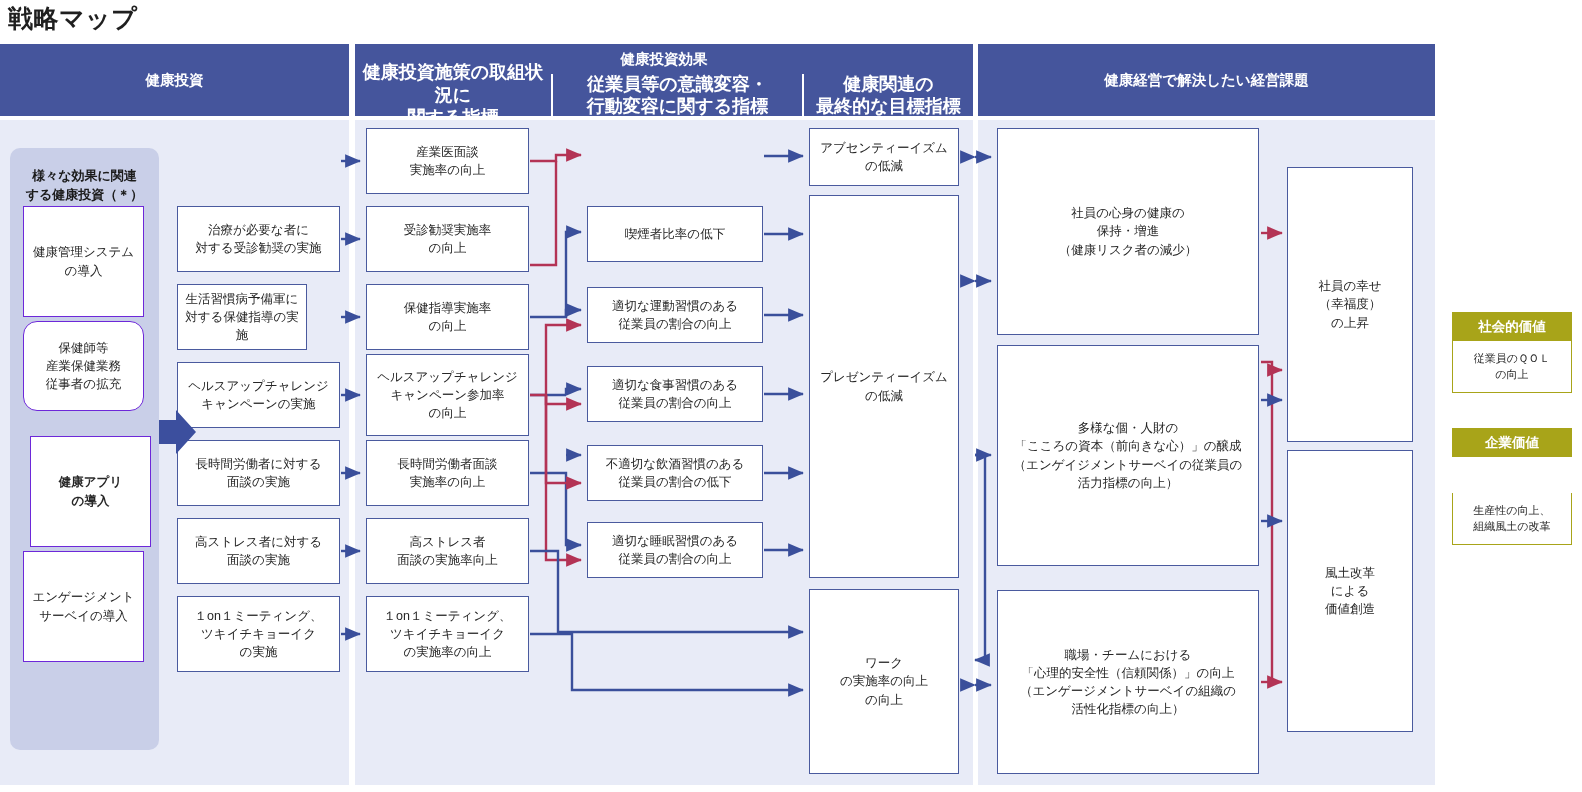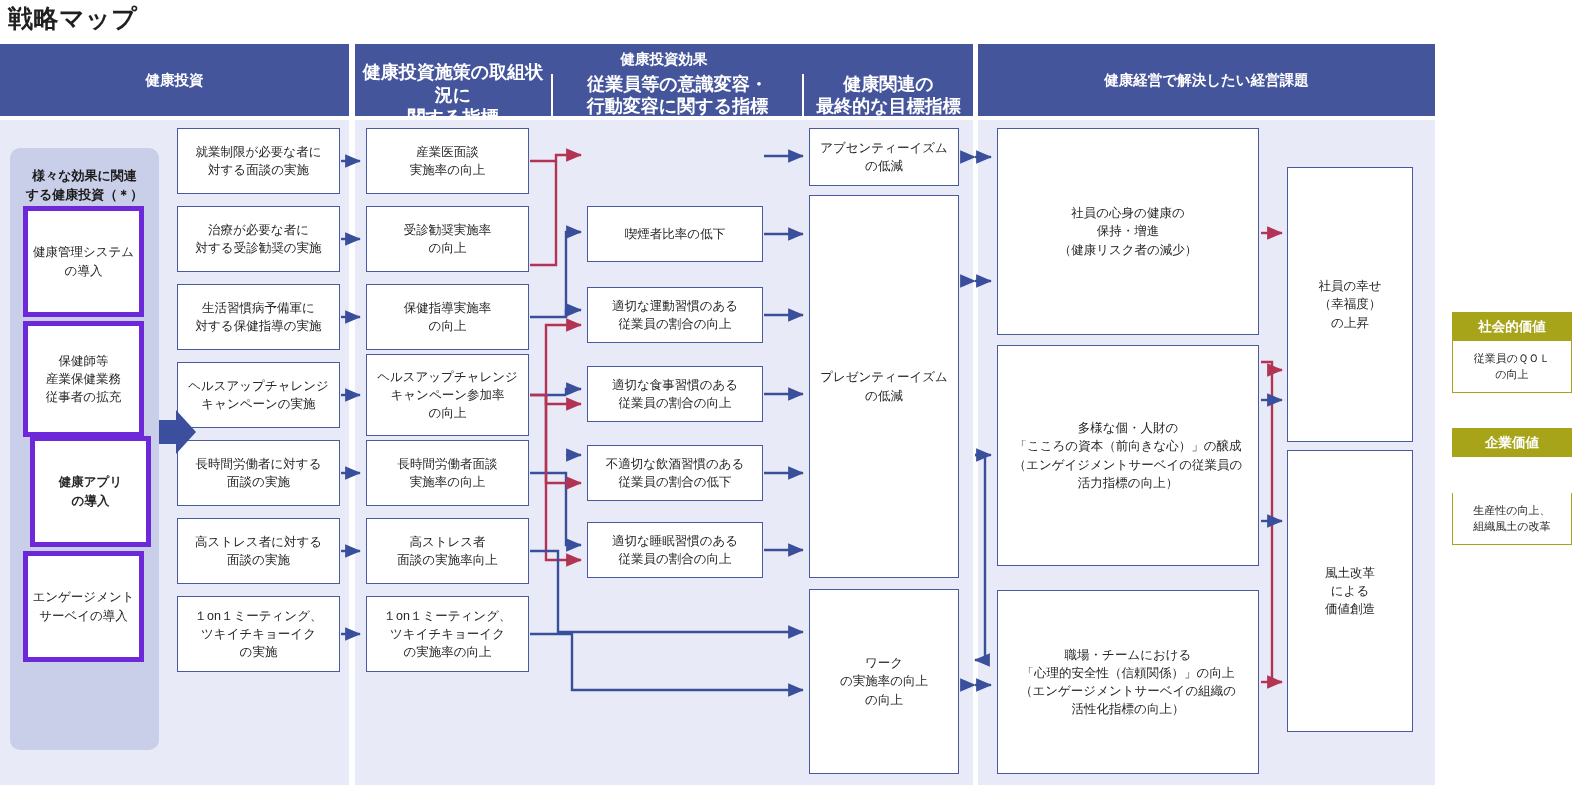--- a/index.html
+++ b/index.html
@@ -44,21 +44,21 @@
   }
 
   
   .group-left{
     position:absolute;background:#c9cfe8;border-radius:10px;
   }
   .group-left-title{
     position:absolute;text-align:center;font-weight:700;
     font-size:13px;color:#1b1b1b;line-height:1.45;
   }
-  .box.inv{border:5px solid #6d28d9;}
+  .box.inv{border:1px solid #6d28d9;}
 
   
   .badge-head{
     position:absolute;background:#a8a419;color:#ffffff;
     font-weight:700;font-size:13.5px;
     display:flex;align-items:center;justify-content:center;
     box-sizing:border-box;
   }
   .badge-body{
     position:absolute;background:#ffffff;border:1px solid #a8a419;
@@ -96,33 +96,31 @@
   <div class="panel" style="left:0;top:120px;width:349px;height:665px;"></div>
   <div class="panel" style="left:355px;top:120px;width:618px;height:665px;"></div>
   <div class="panel" style="left:978px;top:120px;width:457px;height:665px;"></div>
 
   <div class="group-left" style="left:10px;top:148px;width:149px;height:602px;"></div>
   <div class="group-left-title" style="left:14px;top:167px;width:141px;white-space:pre-line;">様々な効果に関連
 する健康投資（＊）</div>
 
   <div class="box inv" style="left:23px;top:206px;width:121px;height:111px;white-space:pre-line;">健康管理システム
 の導入</div>
-  <div class="box inv" style="left:23px;top:321px;width:121px;height:116px;white-space:pre-line;">保健師等
+  <div class="box inv" style="left:23px;top:321px;width:121px;height:90px;white-space:pre-line;border-radius:14px;">保健師等
 産業保健業務
 従事者の拡充</div>
   <div class="box inv" style="left:30px;top:436px;width:121px;height:111px;white-space:pre-line;font-weight:bold;">健康アプリ
 の導入</div>
   <div class="box inv" style="left:23px;top:551px;width:121px;height:111px;white-space:pre-line;">エンゲージメント
 サーベイの導入</div>
 
-  <div class="box" style="left:177px;top:128px;width:163px;height:66px;white-space:pre-line;">就業制限が必要な者に
-対する面談の実施</div>
   <div class="box" style="left:177px;top:206px;width:163px;height:66px;white-space:pre-line;">治療が必要な者に
 対する受診勧奨の実施</div>
-  <div class="box" style="left:177px;top:284px;width:163px;height:66px;white-space:pre-line;">生活習慣病予備軍に
+  <div class="box" style="left:177px;top:284px;width:130px;height:66px;white-space:pre-line;">生活習慣病予備軍に
 対する保健指導の実施</div>
   <div class="box" style="left:177px;top:362px;width:163px;height:66px;white-space:pre-line;">ヘルスアップチャレンジ
 キャンペーンの実施</div>
   <div class="box" style="left:177px;top:440px;width:163px;height:66px;white-space:pre-line;">長時間労働者に対する
 面談の実施</div>
   <div class="box" style="left:177px;top:518px;width:163px;height:66px;white-space:pre-line;">高ストレス者に対する
 面談の実施</div>
   <div class="box" style="left:177px;top:596px;width:163px;height:76px;white-space:pre-line;">１on１ミーティング、
 ツキイチキョーイク
 の実施</div>

